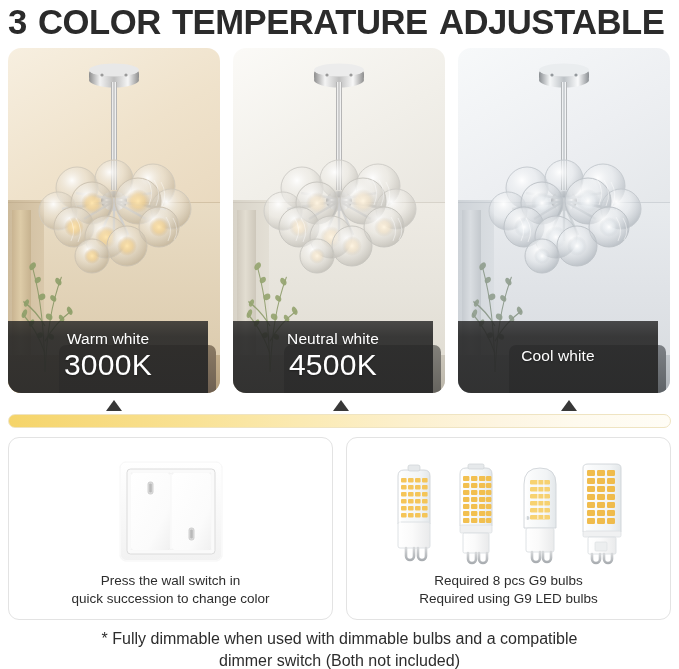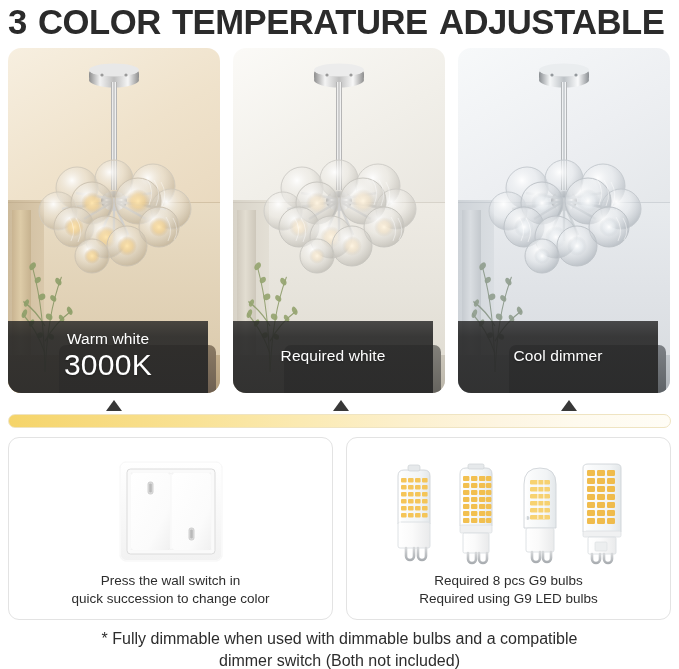--- a/index.html
+++ b/index.html
@@ -465,21 +465,22 @@
             <path d="M147,131 q7,12 1,24"></path>
             <path d="M55,166 q8,12 2,24"></path>
               <path d="M62,167 q8,12 2,24"></path>
             <path d="M152,166 q8,12 2,24"></path>
               <path d="M159,167 q7,12 1,22"></path>
           </g>
         </svg>
       </div>
 
       <div class="labelbox">
-        <div class="lbl-name">Required white</div>
+        <div class="lbl-name">Neutral white</div>
+        <div class="lbl-k">4500K</div>
       </div>
     </div>
 
     <div class="panel">
       <div class="scene">
         <div class="ceiling" style="background:linear-gradient(150deg,#f7f9fa 0%,#edeff2 55%,#e4e7ea 100%);"></div>
         <div class="wall-back" style="background:linear-gradient(180deg,#e8ebee 0%,#e0e3e7 45%,#d6dade 100%);"></div>
         <div class="wall-left" style="background:linear-gradient(90deg,#ced3d8 0%,#dadee2 100%);"></div>
         <div class="curtain" style="background:linear-gradient(90deg,#c6cbd0 0%,#d9dde1 45%,#c3c8cd 100%);"></div>
         <div class="ceil-edge" style="background:#b4bac0;"></div>
@@ -581,21 +582,21 @@
             <path d="M147,131 q7,12 1,24"></path>
             <path d="M55,166 q8,12 2,24"></path>
               <path d="M62,167 q8,12 2,24"></path>
             <path d="M152,166 q8,12 2,24"></path>
               <path d="M159,167 q7,12 1,22"></path>
           </g>
         </svg>
       </div>
 
       <div class="labelbox">
-        <div class="lbl-name">Cool dimmer</div>
+        <div class="lbl-name">Cool white</div>
       </div>
     </div>
   </div>
 
   <div class="marker" id="m1"></div>
   <div class="marker" id="m2"></div>
   <div class="marker" id="m3"></div>
 
   <div id="gradbar"></div>
 

